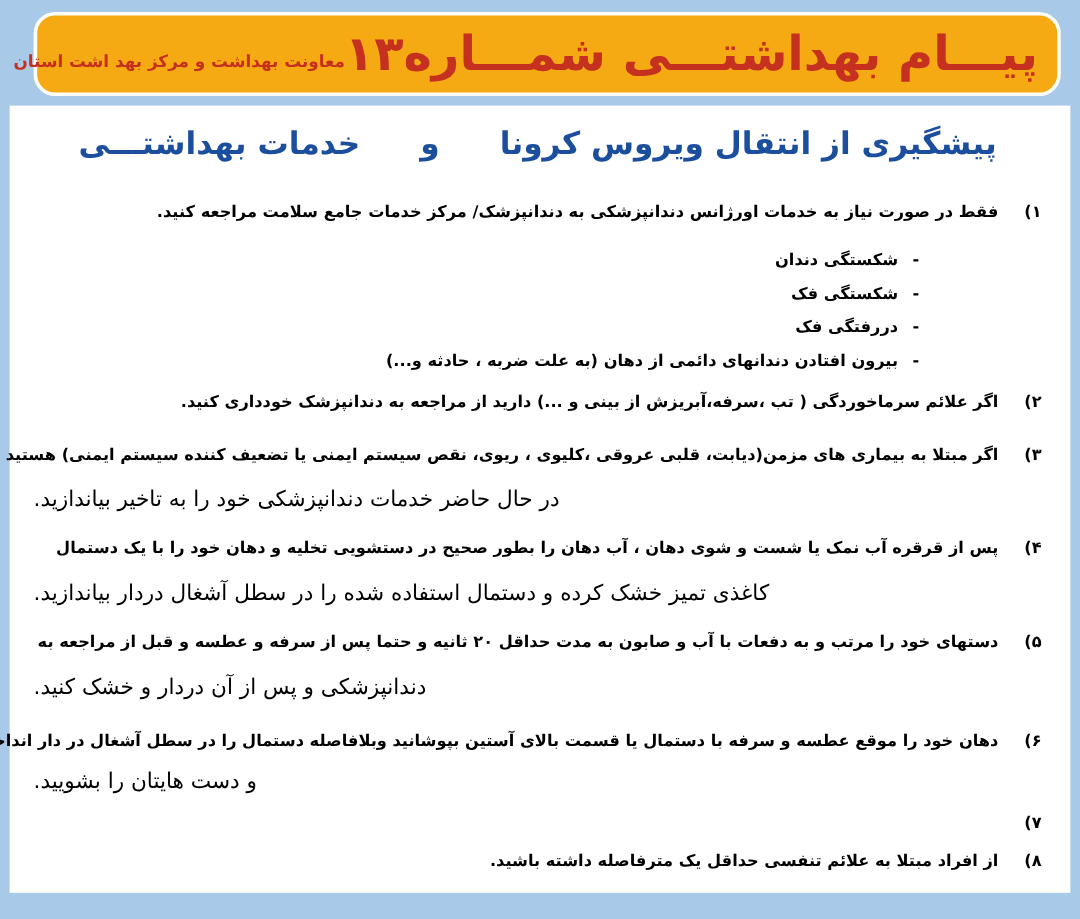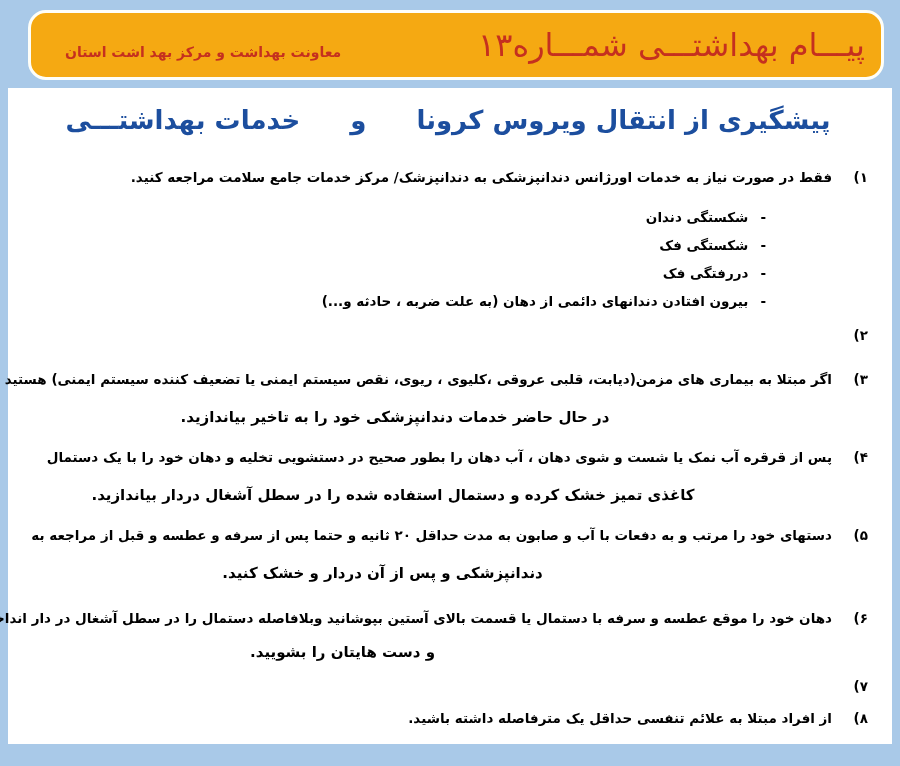--- a/index.html
+++ b/index.html
@@ -14,21 +14,21 @@
   .banner {
     position:absolute; left:28px; top:10px; width:856px; height:70px;
     background:#F5A912;
     border:3px solid #FEFEF8;
     border-radius:18px;
     display:flex; direction:rtl;
     align-items:center; justify-content:space-between;
     padding:0 16px 0 34px;
   }
   .banner-title {
-    color:#C5301F; font-weight:normal; font-size:32px; white-space:nowrap;
+    color:#C5301F; font-weight:bold; font-size:40px; white-space:nowrap;
     line-height:1;
   }
   .banner-subtitle {
     color:#C5301F; font-weight:bold; font-size:14px; white-space:nowrap;
     margin-top:14px;
   }
 
   
   .panel {
     position:absolute; left:8px; top:88px; width:884px; height:656px;
@@ -46,22 +46,22 @@
   }
 
   .item-row {
     display:flex; direction:rtl; align-items:flex-start;
     font-weight:bold; font-size:13.5px; line-height:22px; white-space:nowrap;
   }
   .num { flex:none; width:36px; }
   .line { flex:none;text-align:center; }
 
   .cont {
-    direction:rtl; text-align:center;
-    font-weight:bold; font-size:15px; line-height:22px; white-space:nowrap;
+    direction:rtl; text-align:left;
+    font-weight:normal; font-size:18px; line-height:22px; white-space:nowrap;
   }
 
   .bullet-row {
     display:flex; direction:rtl; align-items:flex-start;
     font-weight:bold; font-size:13.5px; line-height:22px; white-space:nowrap;
     margin-right:102px;
   }
   .dash { flex:none; margin-left:12px; }
 
   
@@ -117,20 +117,21 @@
     <span class="dash">-</span>
     <span>دررفتگی فک</span>
   </div>
   <div class="bullet-row mt-b">
     <span class="dash">-</span>
     <span>بیرون افتادن دندانهای دائمی از دهان (به علت ضربه ، حادثه و...)</span>
   </div>
 
   <div class="item-row mt-i2">
     <span class="num">۲)</span>
+    <span class="line">اگر علائم سرماخوردگی ( تب ،سرفه،آبریزش از بینی و ...) دارید از مراجعه به دندانپزشک خودداری کنید.</span>
   </div>
 
   <div class="item-row mt-i3">
     <span class="num">۳)</span>
     <span class="line">اگر مبتلا به بیماری های مزمن(دیابت، قلبی عروقی ،کلیوی ، ریوی، نقص سیستم ایمنی یا تضعیف کننده سیستم ایمنی) هستید</span>
   </div>
   <div class="cont cont3 mt-c">در حال حاضر خدمات دندانپزشکی خود را به تاخیر بیاندازید.</div>
 
   <div class="item-row mt-i4">
     <span class="num">۴)</span>

